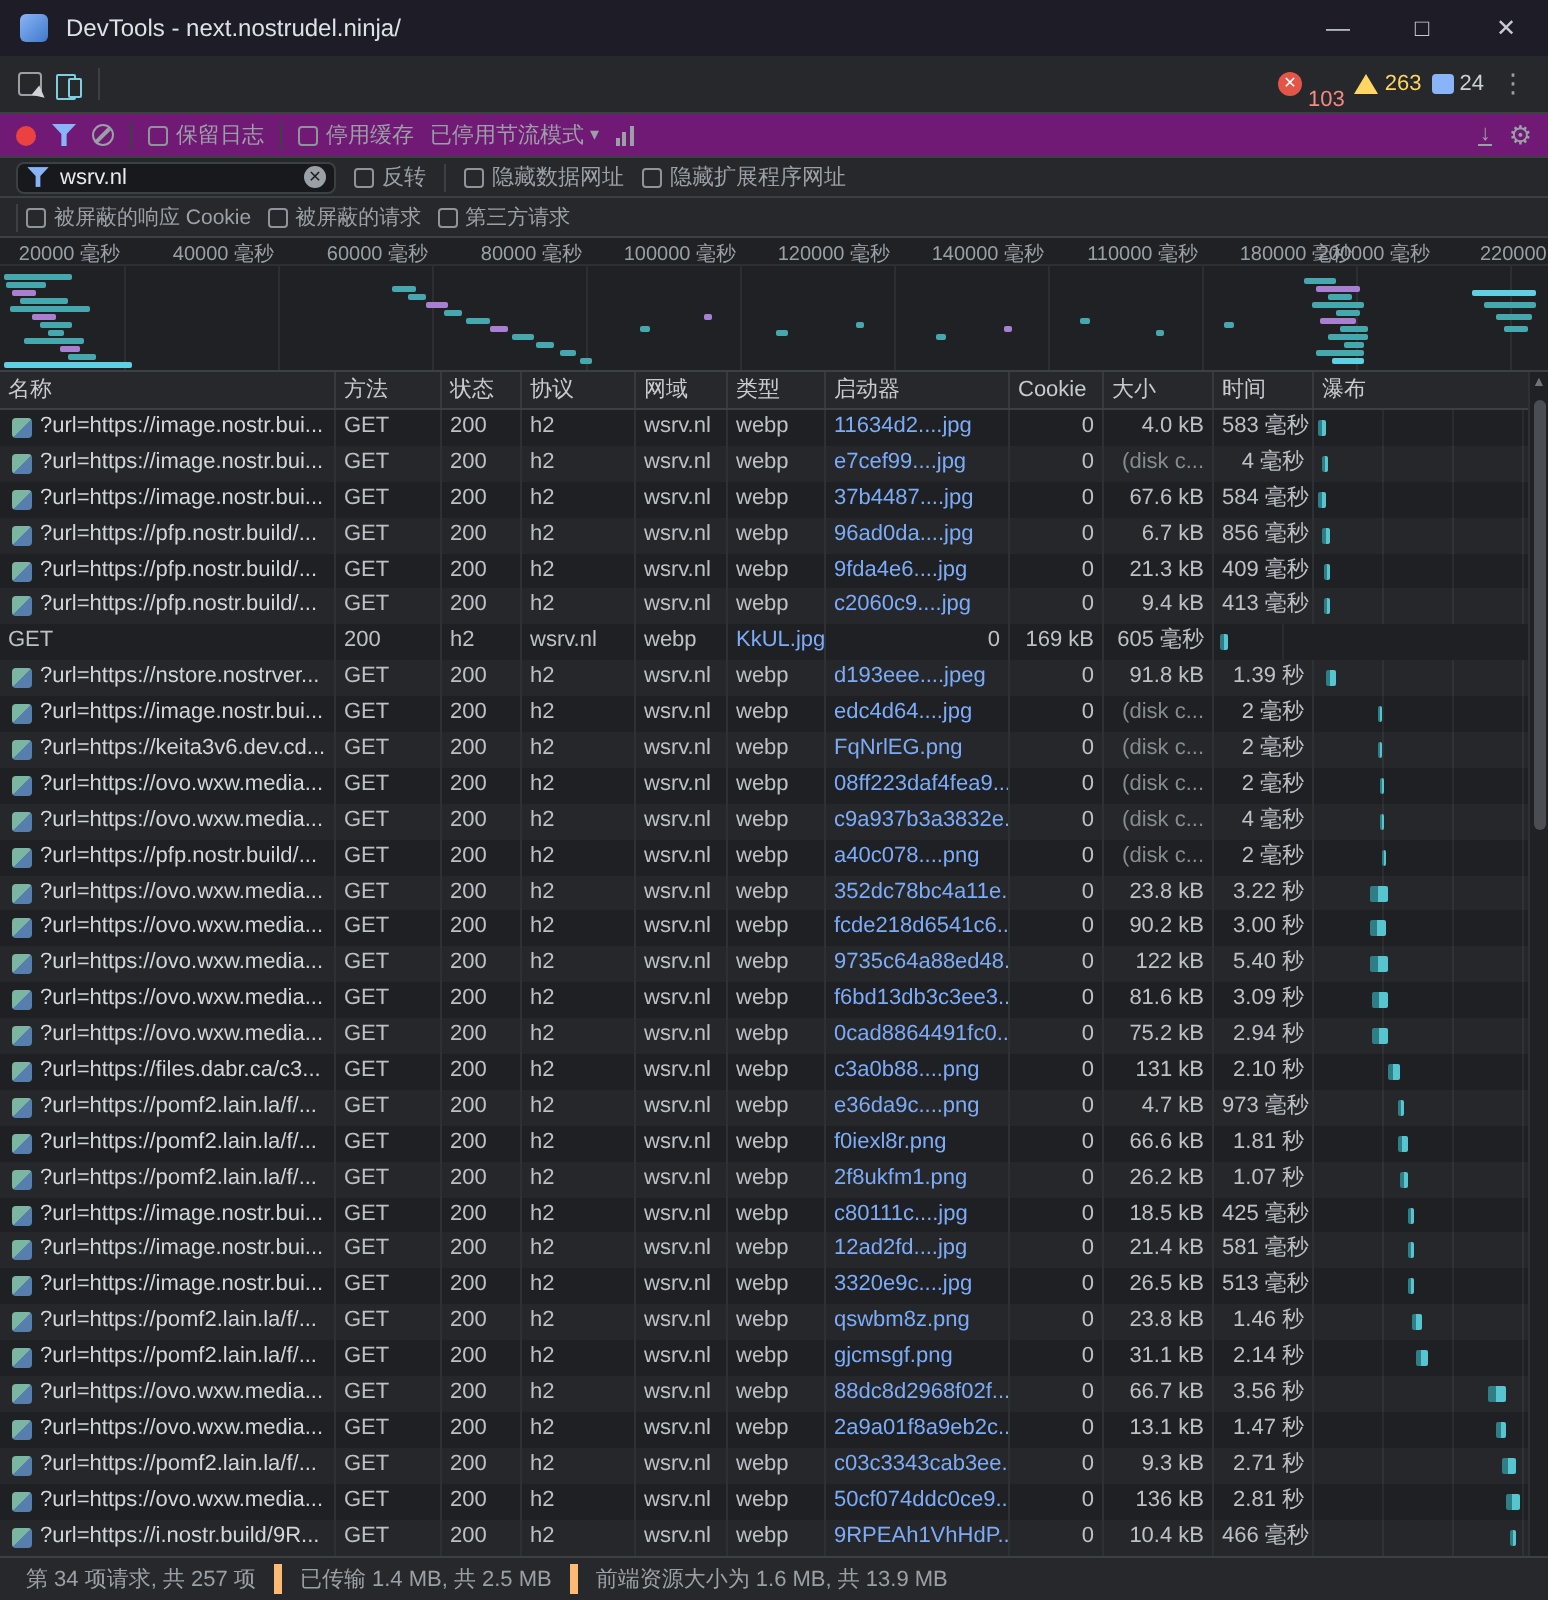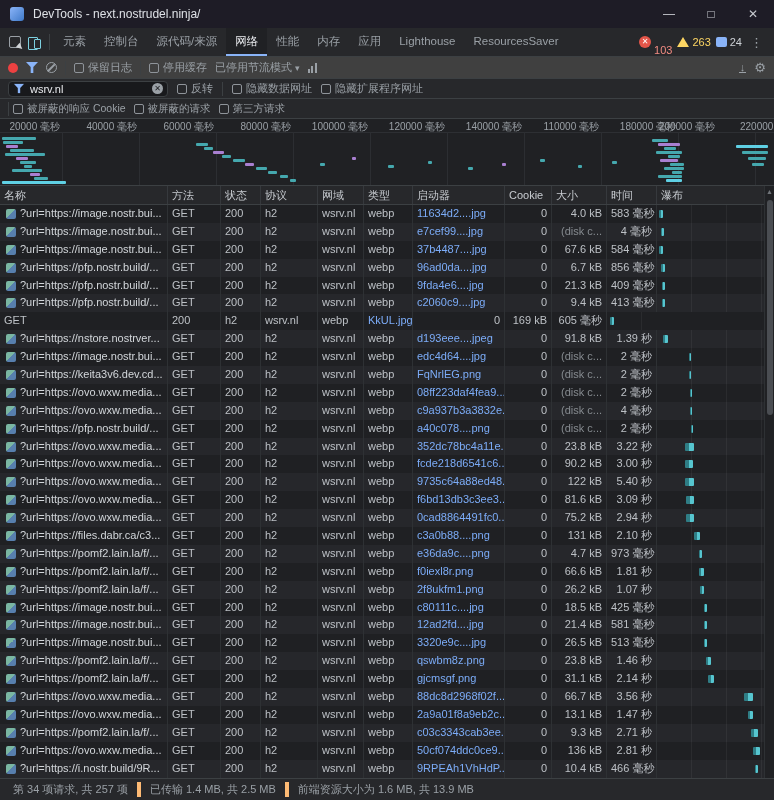--- a/index.html
+++ b/index.html
@@ -28,21 +28,21 @@
   .badge{display:flex;align-items:center;gap:3px;}
   .erricon{width:12px;height:12px;background:#e35549;border-radius:50%;color:#fff;font-size:8px;line-height:12px;text-align:center;font-weight:bold;}
   .errcount{color:#f28b82;margin-top:16px;}
   .warnicon{width:0;height:0;border-left:6px solid transparent;border-right:6px solid transparent;border-bottom:10px solid #fdd663;}
   .warncount{color:#fdd663;}
   .issueicon{width:11px;height:10px;background:#8ab4f8;border-radius:2px;}
   .issuecount{color:#cdd1d6;}
   .kebab{color:#9aa0a6;font-size:13px;padding:0 3px;}
 
   
-  .toolbar{height:22px;background:#404040;border-bottom:1px solid #3c4043;display:flex;align-items:center;gap:8px;padding:0 8px;font-size:11px;color:#9aa0a6;}
+  .toolbar{height:22px;background:#701a75;border-bottom:1px solid #3c4043;display:flex;align-items:center;gap:8px;padding:0 8px;font-size:11px;color:#9aa0a6;}
   .record{width:10px;height:10px;border-radius:50%;background:#ec4141;flex:0 0 auto;}
   .funnel{width:12px;height:11px;background:#8ab4f8;clip-path:polygon(0 0,100% 0,61% 45%,61% 100%,39% 100%,39% 45%);flex:0 0 auto;}
   .funnel.inbox{transform:scale(.9);}
   .clearicon{width:11px;height:11px;border:1.5px solid #9aa0a6;border-radius:50%;position:relative;flex:0 0 auto;}
   .clearicon::after{content:"";position:absolute;left:-1px;top:3.5px;width:10px;height:1.5px;background:#9aa0a6;transform:rotate(-45deg);}
   .vsep{width:1px;height:14px;background:#3c4043;flex:0 0 auto;}
   .check{display:flex;align-items:center;gap:4px;white-space:nowrap;}
   .cb{width:10px;height:10px;border:1px solid #8f949a;border-radius:2px;flex:0 0 auto;}
   .dropdown{display:flex;align-items:center;gap:3px;white-space:nowrap;}
   .caret{font-size:9px;color:#9aa0a6;}
@@ -111,31 +111,20 @@
       <span>—</span>
       <span>□</span>
       <span>✕</span>
     </div>
   </div>
 
   <div class="tabbar">
     <span class="inspect"></span>
     <span class="device"></span>
     <span class="tabsep"></span>
-    <div class="tabs">
-        <div class="tab">元素</div>
-        <div class="tab">控制台</div>
-        <div class="tab">源代码/来源</div>
-        <div class="tab active">网络</div>
-        <div class="tab">性能</div>
-        <div class="tab">内存</div>
-        <div class="tab">应用</div>
-        <div class="tab">Lighthouse</div>
-        <div class="tab">ResourcesSaver</div>
-      </div>
     <div class="tab-right">
       <span class="badge">
         <span class="erricon">✕</span>
         <span class="errcount">103</span>
       </span>
       <span class="badge">
         <span class="warnicon"></span>
         <span class="warncount">263</span>
       </span>
       <span class="badge">

